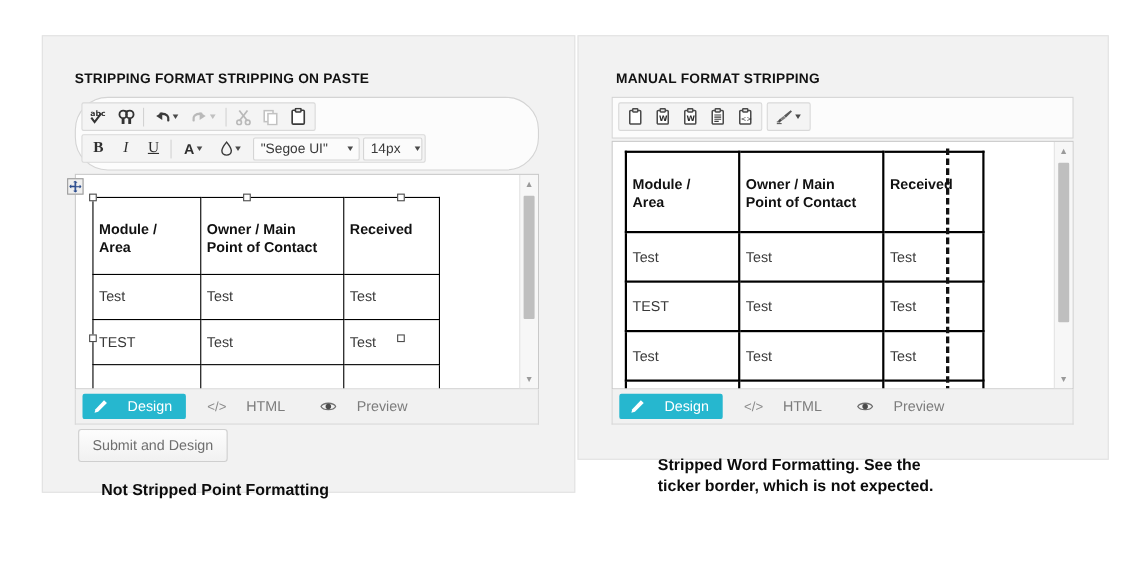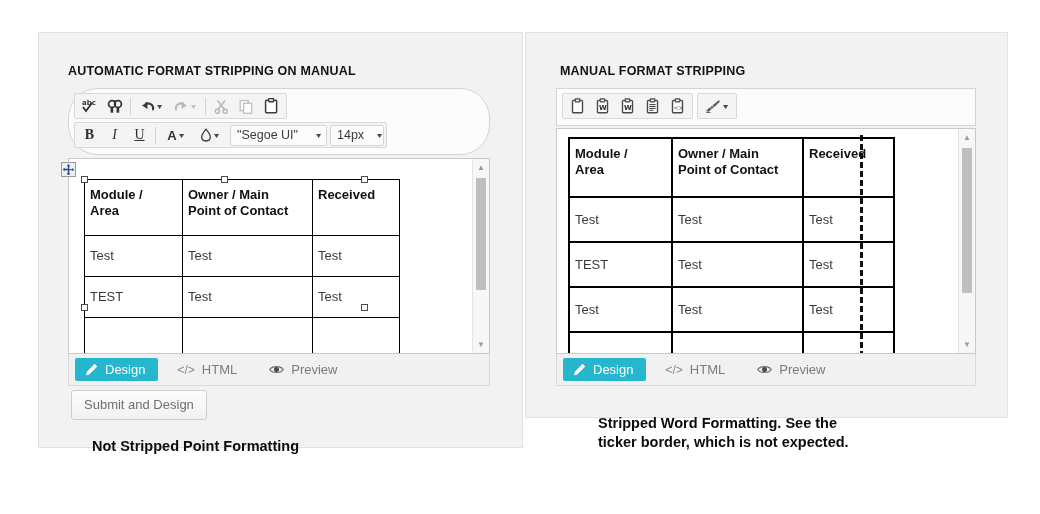--- a/index.html
+++ b/index.html
@@ -156,21 +156,21 @@
     font-size: 13px;
     color: #3a3a3a;
     vertical-align: middle;
     line-height: 1.22;
     word-wrap: break-word;
   }
   .wtable tr.hdr td {
     font-weight: bold;
     color: #111;
     vertical-align: top;
-    padding-top: 7px;
+    padding-top: 21px;
   }
 
   
   #table-left { position: absolute; left: 15px; top: 20px; width: 285px; }
   #table-left td { height: 28px; }
   #table-left tr.hdr td { height: 42px; }
 
   
   #table-right { position: absolute; left: 11px; top: 8px; width: 292px; }
   #table-right td { border: 2px solid #000; height: 31px; }
@@ -215,21 +215,21 @@
     border: 1px solid #d9d9d9;
     border-top: none;
     box-sizing: border-box;
     display: flex;
     align-items: center;
     padding-left: 6px;
   }
   .tab {
     display: flex;
     align-items: center;
-    gap: 7px;
+    gap: 18px;
     height: 23px;
     padding: 0 13px 0 10px;
     font-size: 13px;
     color: #7c7c7c;
     box-sizing: border-box;
     cursor: default;
   }
   .tab.active {
     background: #26b7cf;
     color: #ffffff;
@@ -262,21 +262,21 @@
     color: #0c0c0c;
     line-height: 1.32;
     white-space: pre-line;
   }
 </style>
 </head>
 <body>
 
 <div class="panel" id="panel-left"></div>
 
-<div class="panel-heading" style="left:68px; top:64px;">AUTOMATIC FORMAT STRIPPING ON MANUAL</div>
+<div class="panel-heading" style="left:68px; top:64px;">STRIPPING FORMAT STRIPPING ON PASTE</div>
 
 <div class="editor" id="editor-left" style="left:68px; top:88px; width:422px; height:67px;border-radius:30px;">
 
   <div class="tb-row">
     <div class="tb-group">
 
       <div class="tb-btn">
         <svg width="17" height="16" viewBox="0 0 17 16" aria-hidden="true">
           <text x="1" y="7" font-family="DejaVu Sans, sans-serif" font-size="7" font-weight="bold" fill="#333">abc</text>
           <path d="M2 9 L5 13 L11 5" stroke="#333" stroke-width="1.9" fill="none"></path>

